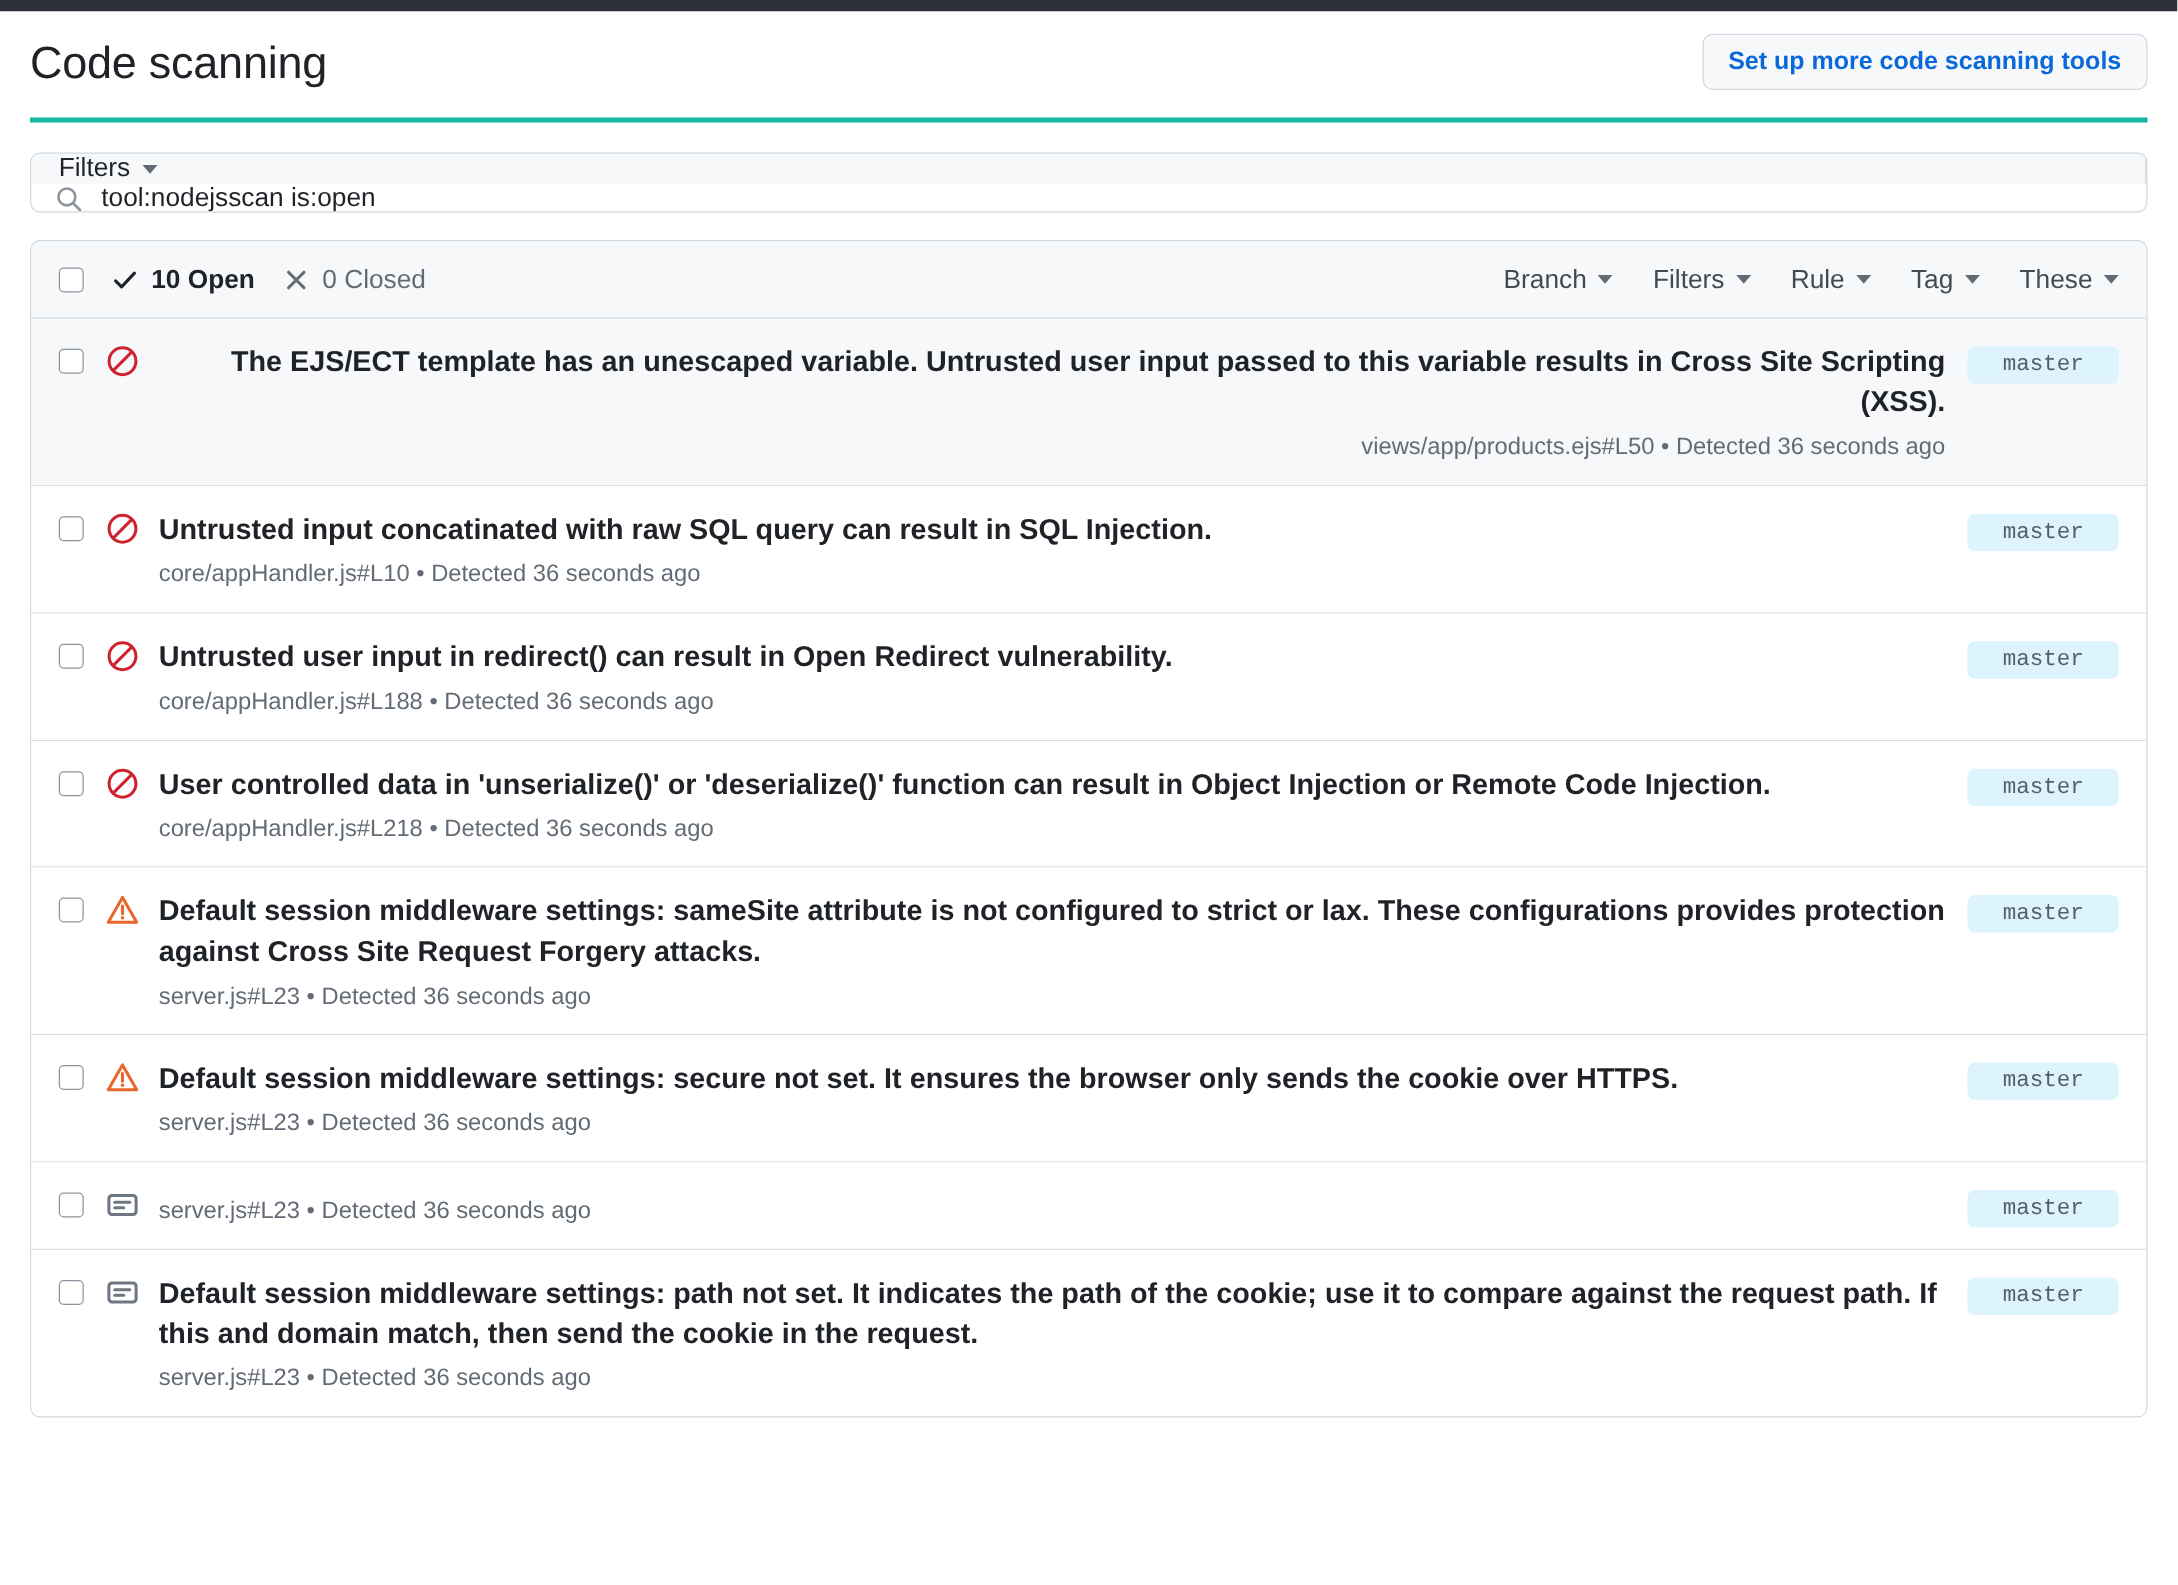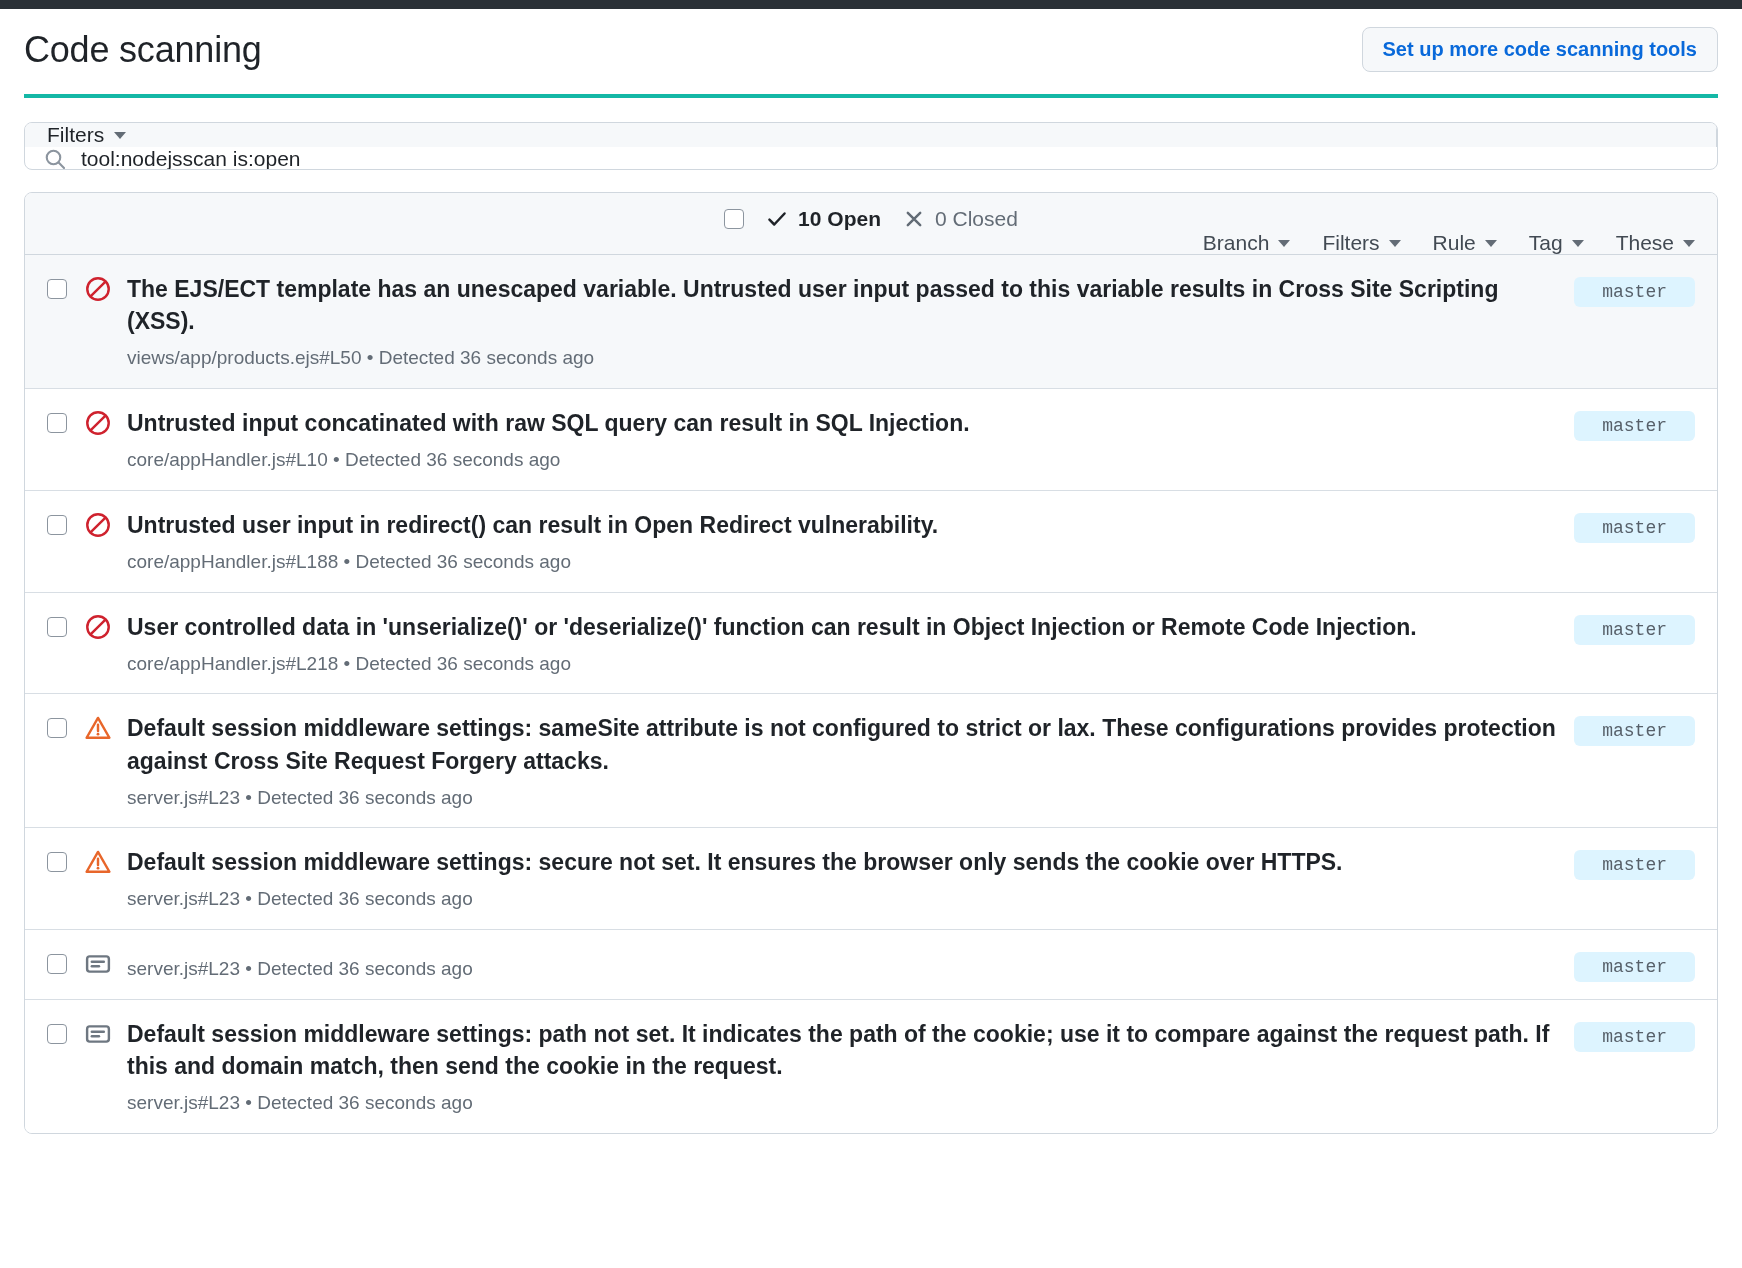--- a/index.html
+++ b/index.html
@@ -80,21 +80,20 @@
     border-radius: 8px;
     overflow: hidden;
     background: #fff;
   }
   .alerts-toolbar {
     display: flex; align-items: center;
     background: #f6f8fa;
     border-bottom: 1px solid #d0d7de;
     padding: 14px 22px;
     height: 62px;
-    flex-direction: column;
   }
   .cbx {
     width: 20px; height: 20px;
     border: 1px solid #8c959f;
     border-radius: 4px;
     background: #fff;
     flex: 0 0 auto;
     cursor: pointer;
     display: inline-block;
   }
@@ -119,21 +118,21 @@
     white-space: nowrap;
   }
 
   
   .alert-row {
     display: flex; align-items: flex-start;
     padding: 18px 22px 16px 22px;
     border-bottom: 1px solid #d8dee4;
     background: #ffffff;
   }
-  .alert-row.shaded { background: #f6f8fa; }
+  .alert-row.shaded { background: #f6f8fa; text-align: right; }
   .alert-row:last-child { border-bottom: none; }
   .row-cbx { margin-top: 6px; margin-right: 18px; }
   .row-icon {
     flex: 0 0 auto; width: 26px; margin-top: 3px; margin-right: 16px;
     display: flex; align-items: flex-start; justify-content: center;
   }
   .row-body { flex: 1 1 auto; min-width: 0; padding-right: 18px; }
   .row-title {
     font-size: 23px; font-weight: 700; line-height: 1.4;
     color: #1F2328;

